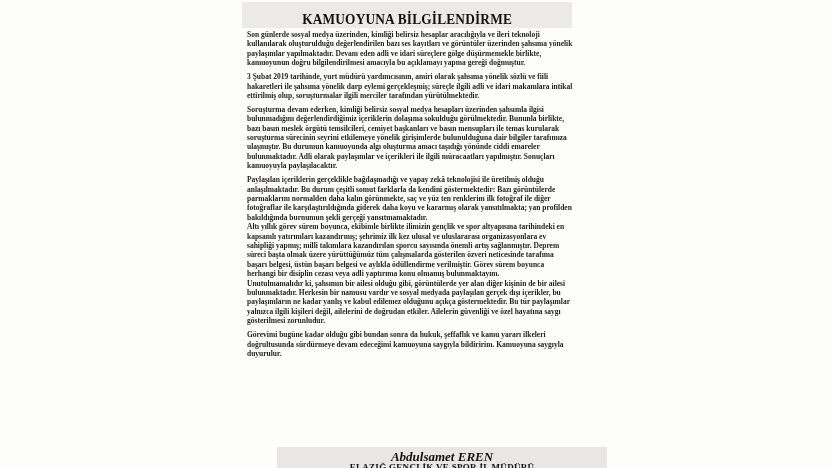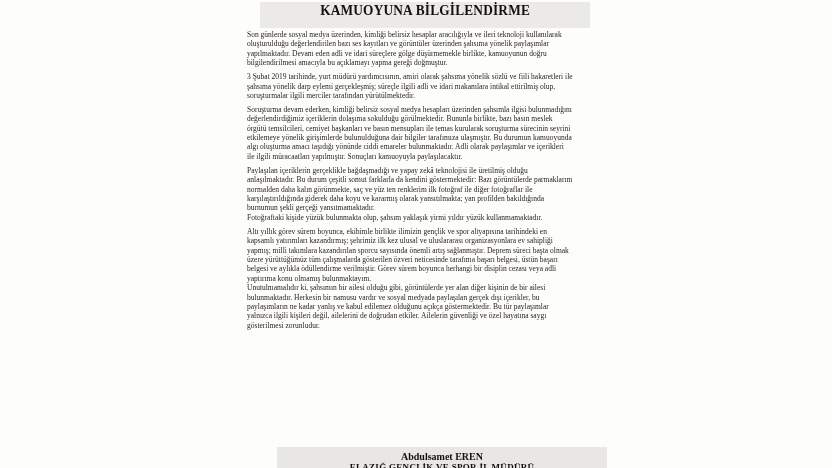--- a/index.html
+++ b/index.html
@@ -10,61 +10,61 @@
   }
   html,body{margin:0;padding:0;}
   body{
     width:832px;height:468px;background:var(--page);
     font-family:"Liberation Serif", serif;
   }
   .canvas{
     position:relative;width:832px;height:468px;overflow:hidden;background:var(--page);
   }
   .title-band{
-    position:absolute;left:260px;top:2px;width:330px;height:26px;
+    position:absolute;left:242px;top:2px;width:330px;height:26px;
     background:var(--band);
-    display:flex;align-items:flex-start;justify-content:center;
+    display:flex;align-items:flex-end;justify-content:center;
   }
   .doc-title{
     font-weight:bold;font-size:14.5px;color:#14110e;white-space:nowrap;
     letter-spacing:0.2px;transform:scaleX(0.92);
   }
   .body-col{
     position:absolute;left:247px;top:30px;width:326px;
-    color:var(--ink);font-weight:normal;font-size:7.5px;line-height:9.4px;
+    color:var(--ink);font-weight:bold;font-size:7.5px;line-height:9.4px;
     text-align:left;
   }
   .body-col p{margin:0 0 4.5px 0;}
   .body-col p.tight{margin-bottom:0;}
   .sig-box{
     position:absolute;left:277px;top:447px;width:330px;height:40px;
     background:var(--sigbox);
     text-align:center;color:#14110e;font-weight:bold;
     padding-top:5px;box-sizing:border-box;
   }
-  .sig-name{font-size:10px;line-height:10px;margin:0;}
+  .sig-name{font-size:13px;line-height:10px;margin:0;font-style:italic;}
   .sig-title{font-size:9px;line-height:11px;margin:0;letter-spacing:0.3px;}
 </style>
 </head>
 <body>
 
 <div class="canvas">
 
   <div class="title-band">
     <div class="doc-title">KAMUOYUNA BİLGİLENDİRME</div>
   </div>
 
   <div class="body-col">
     <p>Son günlerde sosyal medya üzerinden, kimliği belirsiz hesaplar aracılığıyla ve ileri teknoloji kullanılarak oluşturulduğu değerlendirilen bazı ses kayıtları ve görüntüler üzerinden şahsıma yönelik paylaşımlar yapılmaktadır. Devam eden adli ve idari süreçlere gölge düşürmemekle birlikte, kamuoyunun doğru bilgilendirilmesi amacıyla bu açıklamayı yapma gereği doğmuştur.</p>
     <p>3 Şubat 2019 tarihinde, yurt müdürü yardımcısının, amiri olarak şahsıma yönelik sözlü ve fiili hakaretleri ile şahsıma yönelik darp eylemi gerçekleşmiş; süreçle ilgili adli ve idari makamlara intikal ettirilmiş olup, soruşturmalar ilgili merciler tarafından yürütülmektedir.</p>
     <p>Soruşturma devam ederken, kimliği belirsiz sosyal medya hesapları üzerinden şahsımla ilgisi bulunmadığını değerlendirdiğimiz içeriklerin dolaşıma sokulduğu görülmektedir. Bununla birlikte, bazı basın meslek örgütü temsilcileri, cemiyet başkanları ve basın mensupları ile temas kurularak soruşturma sürecinin seyrini etkilemeye yönelik girişimlerde bulunulduğuna dair bilgiler tarafımıza ulaşmıştır. Bu durumun kamuoyunda algı oluşturma amacı taşıdığı yönünde ciddi emareler bulunmaktadır. Adli olarak paylaşımlar ve içerikleri ile ilgili müracaatları yapılmıştır. Sonuçları kamuoyuyla paylaşılacaktır.</p>
     <p class="tight">Paylaşılan içeriklerin gerçeklikle bağdaşmadığı ve yapay zekâ teknolojisi ile üretilmiş olduğu anlaşılmaktadır. Bu durum çeşitli somut farklarla da kendini göstermektedir: Bazı görüntülerde parmaklarım normalden daha kalın görünmekte, saç ve yüz ten renklerim ilk fotoğraf ile diğer fotoğraflar ile karşılaştırıldığında giderek daha koyu ve kararmış olarak yansıtılmakta; yan profilden bakıldığında burnumun şekli gerçeği yansıtmamaktadır.</p>
-    <p>Fotoğraftaki kişide yüzük bulunmakta olup, şahsım yaklaşık yirmi yıldır yüzük kullanmamaktadır.</p>
     <p class="tight">Altı yıllık görev sürem boyunca, ekibimle birlikte ilimizin gençlik ve spor altyapısına tarihindeki en kapsamlı yatırımları kazandırmış; şehrimiz ilk kez ulusal ve uluslararası organizasyonlara ev sahipliği yapmış; milli takımlara kazandırılan sporcu sayısında önemli artış sağlanmıştır. Deprem süreci başta olmak üzere yürüttüğümüz tüm çalışmalarda gösterilen özveri neticesinde tarafıma başarı belgesi, üstün başarı belgesi ve aylıkla ödüllendirme verilmiştir. Görev sürem boyunca herhangi bir disiplin cezası veya adli yaptırıma konu olmamış bulunmaktayım.</p>
     <p>Unutulmamalıdır ki, şahsımın bir ailesi olduğu gibi, görüntülerde yer alan diğer kişinin de bir ailesi bulunmaktadır. Herkesin bir namusu vardır ve sosyal medyada paylaşılan gerçek dışı içerikler, bu paylaşımların ne kadar yanlış ve kabul edilemez olduğunu açıkça göstermektedir. Bu tür paylaşımlar yalnızca ilgili kişileri değil, ailelerini de doğrudan etkiler. Ailelerin güvenliği ve özel hayatına saygı gösterilmesi zorunludur.</p>
+    <p>Görevimi bugüne kadar olduğu gibi bundan sonra da hukuk, şeffaflık ve kamu yararı ilkeleri doğrultusunda sürdürmeye devam edeceğimi kamuoyuna saygıyla bildiririm. Kamuoyuna saygıyla duyurulur.</p>
   </div>
 
   <div class="sig-box">
     <p class="sig-name">Abdulsamet EREN</p>
     <p class="sig-title">ELAZIĞ GENÇLİK VE SPOR İL MÜDÜRÜ</p>
   </div>
 
 </div>
 
 </body></html>

